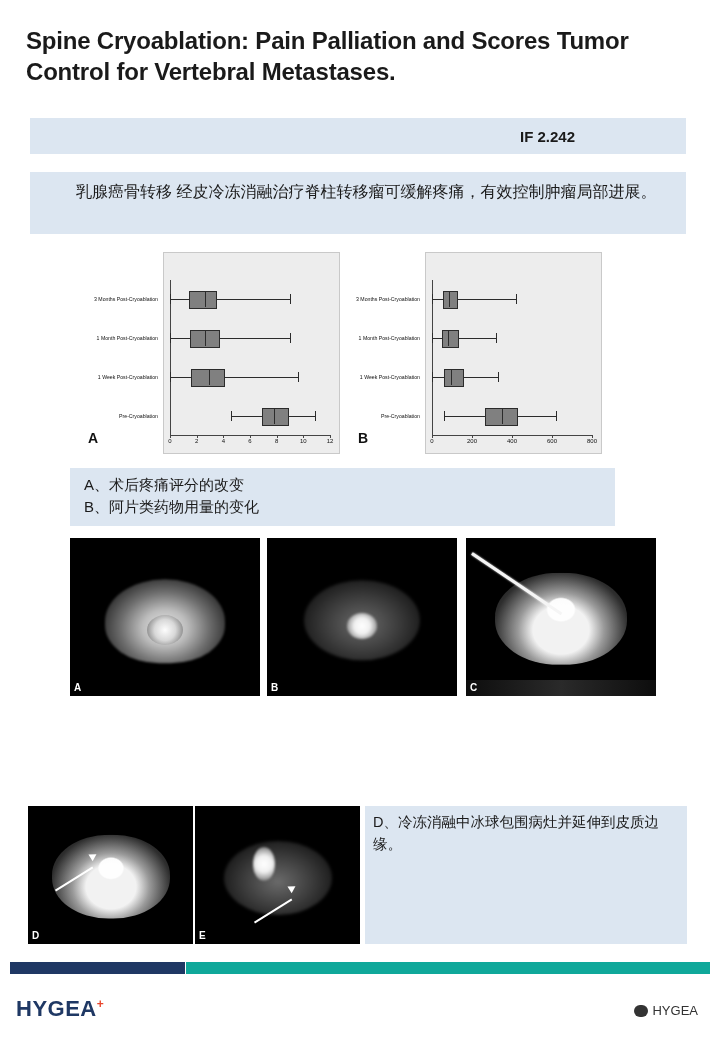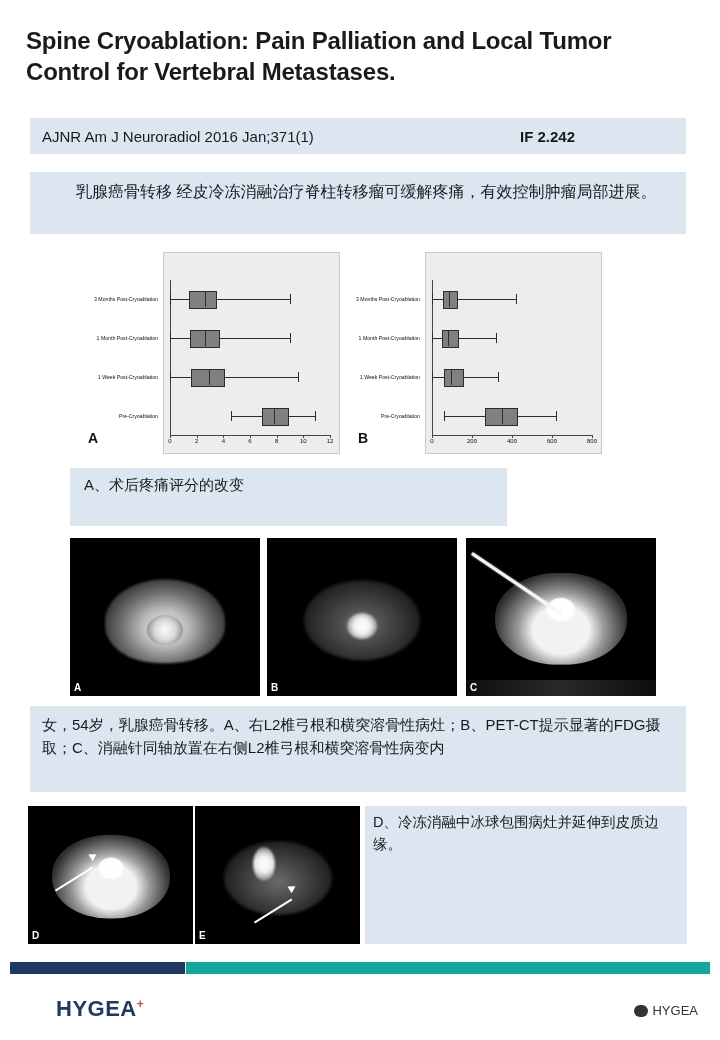--- a/index.html
+++ b/index.html
@@ -56,21 +56,21 @@
 
   .axis-line{position:absolute;background:#444;}
   .tick-label{position:absolute;font-size:6px;color:#111;text-align:center;}
 
   .box{position:absolute;background:#808080;border:1px solid #2b2b2b;}
   .whisk{position:absolute;background:#2b2b2b;height:1px;}
   .cap{position:absolute;background:#2b2b2b;width:1px;}
   .median{position:absolute;background:#2b2b2b;width:1px;}
 
   .caption-box{
-    position:absolute;left:70px;top:468px;width:437px;height:58px;background:#dce6f1;
+    position:absolute;left:70px;top:468px;width:545px;height:58px;background:#dce6f1;
   }
   .caption-line{
     position:absolute;left:14px;font-size:15px;color:#1a1a1a;
   }
   .ct{position:absolute;top:538px;width:190px;height:158px;background:#000;overflow:hidden;}
   #ct1{left:70px;}
   #ct2{left:267px;}
   #ct3{left:466px;}
   .ct-letter{position:absolute;bottom:3px;left:4px;color:#fff;font-size:10px;font-weight:bold;}
 
@@ -88,21 +88,21 @@
   .desc2-box{
     position:absolute;left:365px;top:806px;width:322px;height:138px;background:#dce6f1;
   }
   .desc2-text{
     position:absolute;left:8px;top:6px;width:310px;font-size:14.5px;color:#1a1a1a;line-height:1.5;
   }
 
   .footer-bar-left{position:absolute;left:10px;top:962px;width:175px;height:12px;background:#1f3864;}
   .footer-bar-right{position:absolute;left:186px;top:962px;width:524px;height:12px;background:#0fa89a;}
 
-  .logo{position:absolute;left:16px;top:996px;font-size:22px;font-weight:bold;color:#1f3864;letter-spacing:0.5px;margin-left:40px;}
+  .logo{position:absolute;left:16px;top:996px;font-size:22px;font-weight:bold;color:#1f3864;letter-spacing:0.5px;}
   .logo sup{color:#e8452c;font-size:12px;}
 
   .wechat{position:absolute;right:22px;top:1003px;font-size:13px;color:#333;}
   .wechat-icon{
     display:inline-block;width:14px;height:12px;border-radius:6px;background:#333;
     position:relative;top:2px;margin-right:4px;
   }
 
   
   .vert-a{
@@ -154,24 +154,23 @@
   .scan-strip{
     position:absolute;left:0;bottom:0;width:100%;height:16px;
     background:linear-gradient(to right,#0d0d0d,#2a2a2a,#0d0d0d);
   }
 </style>
 </head>
 <body>
 
 <div class="slide">
 
-  <div class="title">Spine Cryoablation: Pain Palliation and Local Tumor Control for Vertebral Metastases.</div>
+  <div class="title">Spine Cryoablation: Pain Palliation and Scores Tumor Control for Vertebral Metastases.</div>
 
   <div class="citation-bar">
-    <span class="citation-text">AJNR Am J Neuroradiol 2016 Jan;371(1)</span>
     <span class="citation-if">IF 2.242</span>
   </div>
 
   <div class="summary-box">
     <div class="summary-text">乳腺癌骨转移 经皮冷冻消融治疗脊柱转移瘤可缓解疼痛，有效控制肿瘤局部进展。</div>
   </div>
 
   <div class="chart-title" id="titleA">NRS Scores</div>
   <div class="chart-panel" id="panelA"></div>
   <div class="panel-letter" id="letterA">A</div>
@@ -254,42 +253,40 @@
       <div class="cat-label" style="position: absolute; left: 330px; top: 412.625px; width: 90px; font-size: 5.2px; text-align: right; color: rgb(17, 17, 17);">Pre-Cryoablation</div>
       <div class="whisk" style="left: 444px; top: 415.625px; width: 112px;"></div>
       <div class="cap" style="left: 444px; top: 410.625px; height: 10px;"></div>
       <div class="cap" style="left: 556px; top: 410.625px; height: 10px;"></div>
       <div class="box" style="left: 485px; top: 407.625px; width: 31px; height: 16px;"></div>
       <div class="median" style="left: 502px; top: 407.625px; height: 16px;"></div>
     </div>
 
   <div class="caption-box">
     <div class="caption-line" style="top:8px;">A、术后疼痛评分的改变</div>
+    <div class="caption-line" style="top:30px;">B、阿片类药物用量的变化</div>
   </div>
 
   <div class="ct" id="ct1">
     <div class="vert-a"></div>
     <div class="vert-core"></div>
     <div class="ct-letter">A</div>
   </div>
   <div class="ct" id="ct2">
     <div class="pet-body"></div>
     <div class="pet-blob"></div>
     <div class="ct-letter">B</div>
   </div>
   <div class="ct" id="ct3">
     <div class="bone-ct"></div>
     <div class="needle"></div>
     <div class="scan-strip"></div>
     <div class="ct-letter">C</div>
   </div>
 
-  <div class="desc-box">
-    <div class="desc-text">女，54岁，乳腺癌骨转移。A、右L2椎弓根和横突溶骨性病灶；B、PET-CT提示显著的FDG摄取；C、消融针同轴放置在右侧L2椎弓根和横突溶骨性病变内</div>
-  </div>
 
   <div class="ct-b" id="ct4">
     <div class="bone-ct" style="width:118px;height:84px;"></div>
     <div class="arrow-line" style="left:24px;top:72px;"></div>
     <div class="arrow-head" style="left:62px;top:46px;"></div>
     <div class="ct-letter">D</div>
   </div>
   <div class="ct-b" id="ct5">
     <div class="pet-body" style="width:108px;height:74px;"></div>
     <div class="pet-blob" style="left:42%;top:42%;width:22px;height:34px;"></div>

